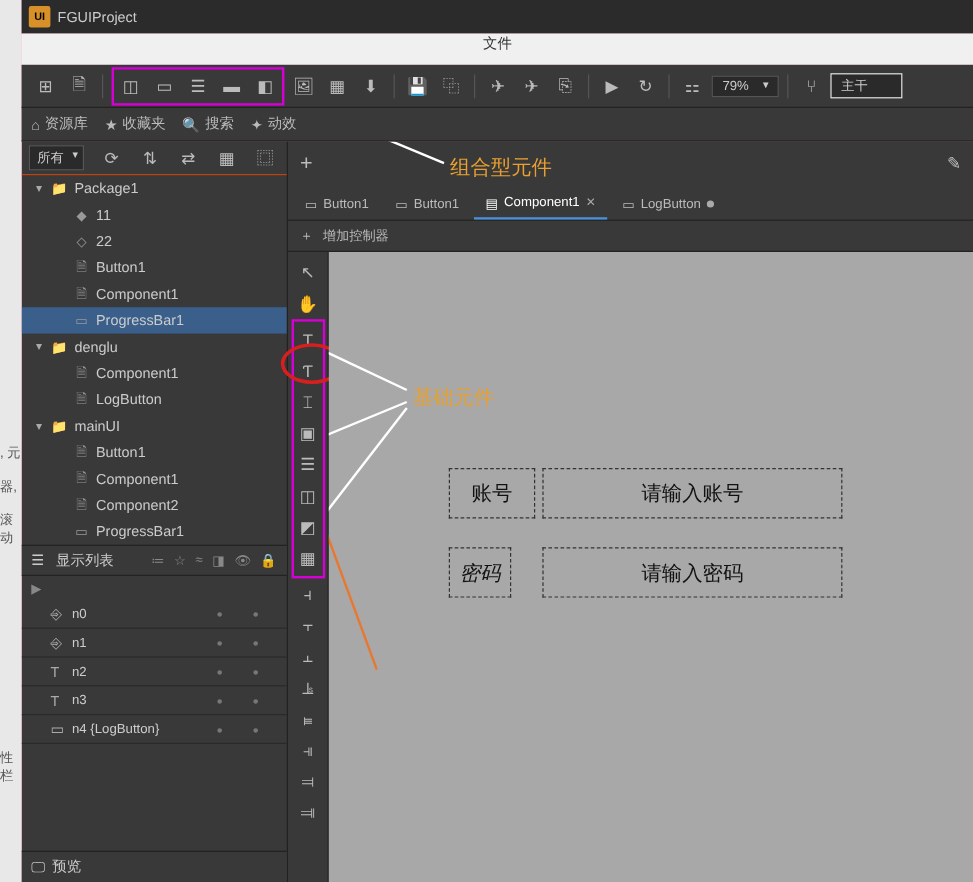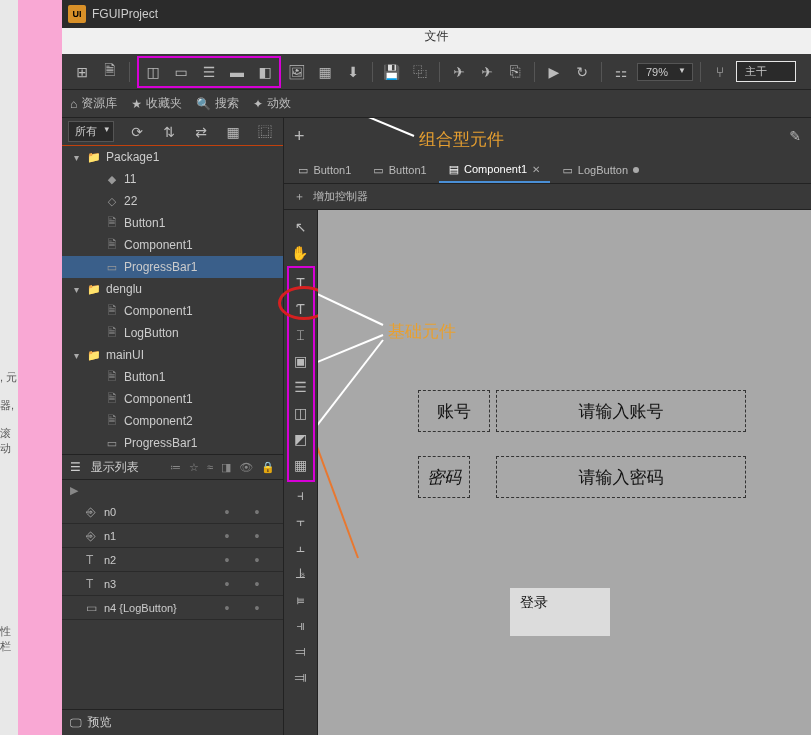--- a/index.html
+++ b/index.html
@@ -1,17 +1,17 @@
 <!DOCTYPE html>
 <html><head>
 <meta charset="utf-8">
 <style>
 * { margin: 0; padding: 0; box-sizing: border-box; font-family: "Microsoft YaHei", sans-serif; }
 body { background: #e8e8e8; width: 811px; height: 735px; overflow: hidden; position: relative; }
-.window { position: absolute; left: 18px; top: 0; width: 793px; height: 735px; background: #f9a8d4; display: flex; flex-direction: column; padding-left: 44px; }
+.window { position: absolute; left: 18px; top: 0; width: 793px; height: 735px; background: #f9a8d4; display: flex; flex-direction: column; }
 .titlebar { height: 28px; background: #2b2b2b; display: flex; align-items: center; padding: 0 6px; gap: 6px; }
 .ui-badge { width: 18px; height: 18px; background: #d89028; color: #000; font-size: 9px; font-weight: bold; display: flex; align-items: center; justify-content: center; border-radius: 2px; }
 .title-text { color: #ccc; font-size: 12px; }
 .menubar { height: 26px; background: #f0f0f0; display: flex; align-items: center; padding: 0 8px; gap: 18px; flex-direction: column; }
 .menu-item { color: #333; font-size: 12px; cursor: pointer; }
 .toolbar { height: 36px; background: #393939; display: flex; align-items: center; padding: 0 8px; gap: 4px; border-bottom: 1px solid #222; }
 .tool-btn { width: 24px; height: 24px; display: flex; align-items: center; justify-content: center; color: #bbb; font-size: 14px; cursor: pointer; }
 .tool-sep { width: 1px; height: 20px; background: #555; margin: 0 3px; }
 .tool-group-highlight { border: 2px solid #d600d6; display: flex; align-items: center; gap: 4px; padding: 2px; }
 .zoom-box { background: #2a2a2a; color: #ccc; font-size: 11px; padding: 2px 24px 2px 8px; border: 1px solid #555; position: relative; }
@@ -356,21 +356,20 @@
           <div class="pal-btn">⫤</div>
           <div class="pal-btn">⫥</div>
         </div>
         <div class="red-ellipse" style="left:-6px; top:168px;"></div>
 
         <div class="canvas">
           <div class="form-box" style="left:100px; top:180px; width:72px; height:42px;">账号</div>
           <div class="form-box" style="left:178px; top:180px; width:250px; height:42px;">请输入账号</div>
           <div class="form-box" style="left:100px; top:246px; width:52px; height:42px;font-style:italic;">密码</div>
           <div class="form-box" style="left:178px; top:246px; width:250px; height:42px;">请输入密码</div>
-          <div class="login-btn" style="left:192px; top:378px; width:100px; height:48px;">登录</div>
 
           <div class="annotation" style="left:70px; top:110px;">基础元件</div>
 
           <svg class="overlay" width="540" height="500">
             <defs>
               <marker id="ahw" markerWidth="10" markerHeight="10" refX="8" refY="3" orient="auto">
                   <path d="M0,0 L0,6 L9,3 z" fill="#fff"></path>
                 </marker>
               <marker id="aho" markerWidth="10" markerHeight="10" refX="8" refY="3" orient="auto">
                   <path d="M0,0 L0,6 L9,3 z" fill="#e87830"></path>

